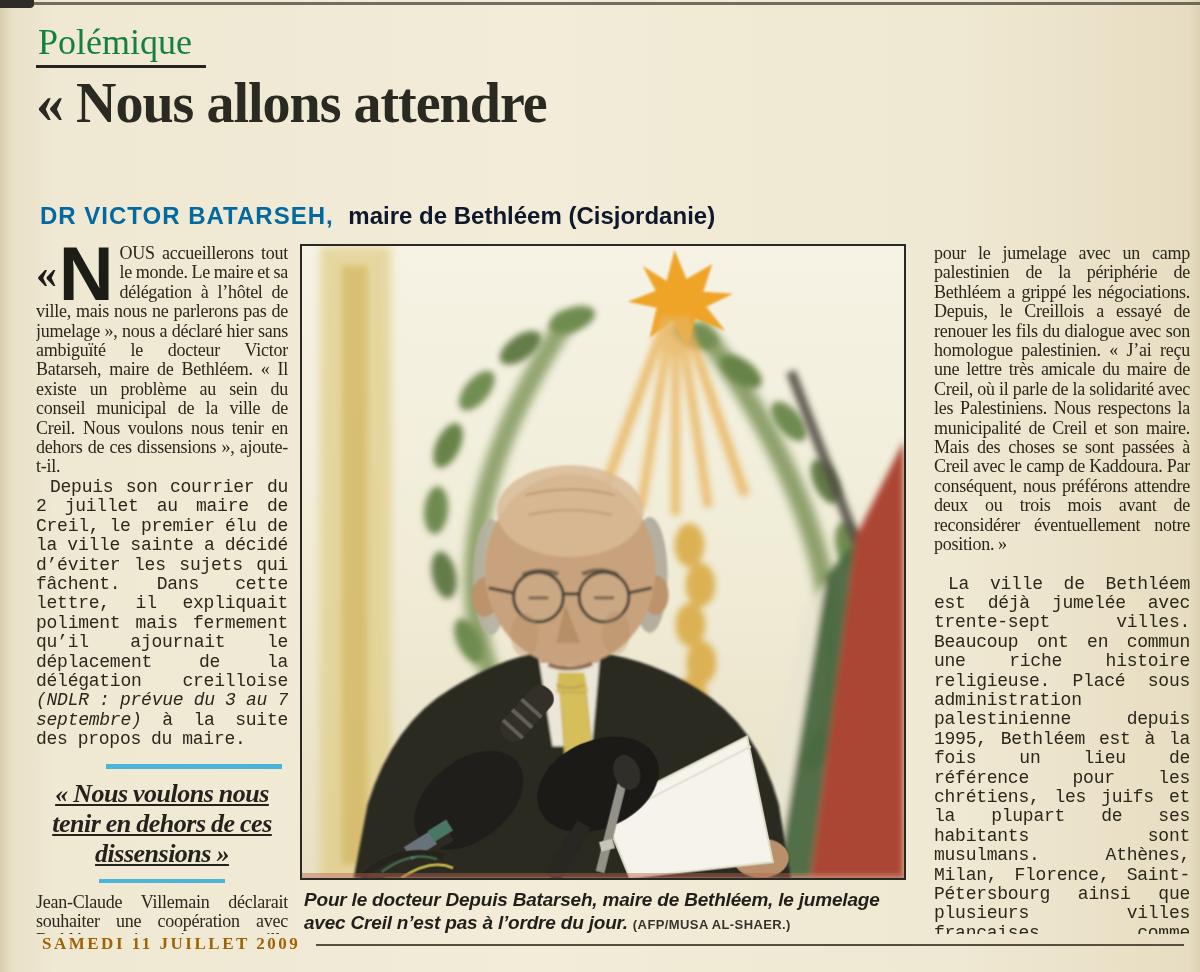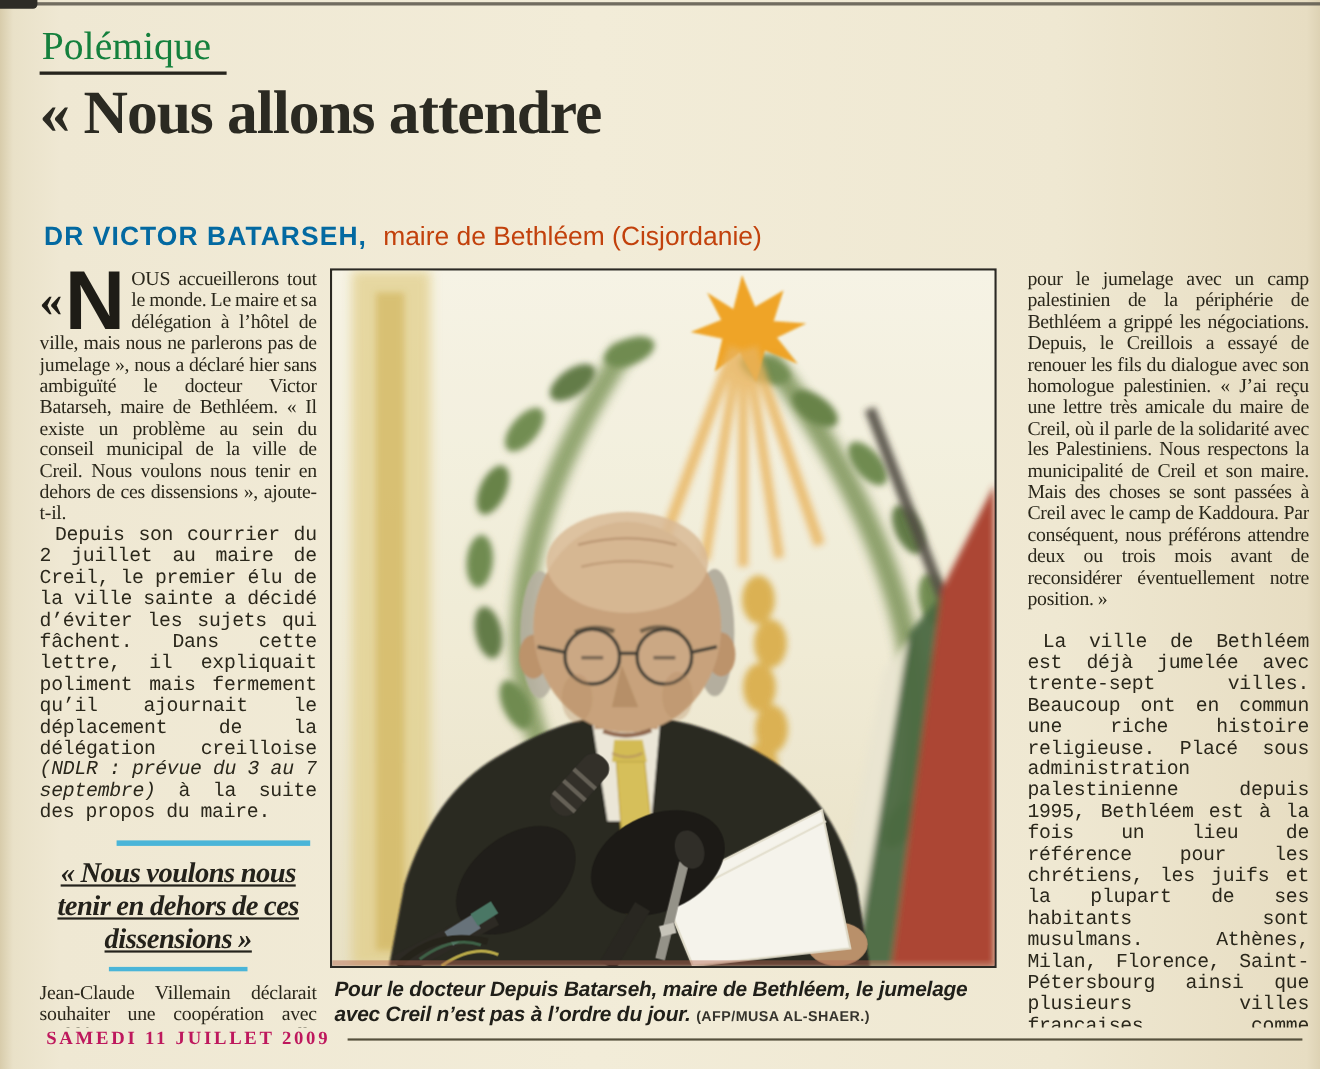--- a/index.html
+++ b/index.html
@@ -23,21 +23,21 @@
   .headline{
     position:absolute;top:68px;left:36px;width:1150px;
     font-size:56px;line-height:70px;font-weight:700;color:#2b2a22;
     letter-spacing:-1px;
   }
   .byline{
     position:absolute;top:202px;left:40px;width:1100px;
     font-family:"Liberation Sans", sans-serif;font-size:24px;line-height:28px;
   }
   .byline-name{color:#0369a1;font-weight:700;letter-spacing:1px;}
-  .byline-role{color:#c2410c;font-weight:400;margin-left:8px;}
+  .byline-role{color:#0f172a;font-weight:700;margin-left:8px;}
 
   .col{
     position:absolute;top:244px;height:690px;overflow:hidden;
     font-size:18px;line-height:19.4px;text-align:justify;
     letter-spacing:-0.25px;word-spacing:-0.5px;color:#2a271b;
   }
   .col p{margin:0;}
   .col p.indent{text-indent:14px;font-family:Liberation Mono, monospace;}
   .col p + p{margin-top:1px;}
 
@@ -77,21 +77,21 @@
     font-size:19px;line-height:23px;font-weight:700;font-style:italic;
     color:#201f19;letter-spacing:-0.2px;
   }
   .credit{font-size:13px;font-weight:700;font-style:normal;letter-spacing:.4px;color:#35332c;}
 
   .footer{
     position:absolute;top:934px;left:42px;width:1142px;
     display:flex;align-items:center;
   }
   .footer-date{
-    font-size:17px;letter-spacing:2.5px;color:#be185d;font-weight:600;
+    font-size:17px;letter-spacing:2.5px;color:#a16207;font-weight:600;
   }
   .footer-rule{flex:1;height:2px;background:#55503d;margin-left:16px;margin-top:2px;}
 </style>
 </head>
 <body>
 
 <div class="top-edge"></div>
 <div class="top-edge-blob"></div>
 
 <div class="kicker">Polémique</div>

